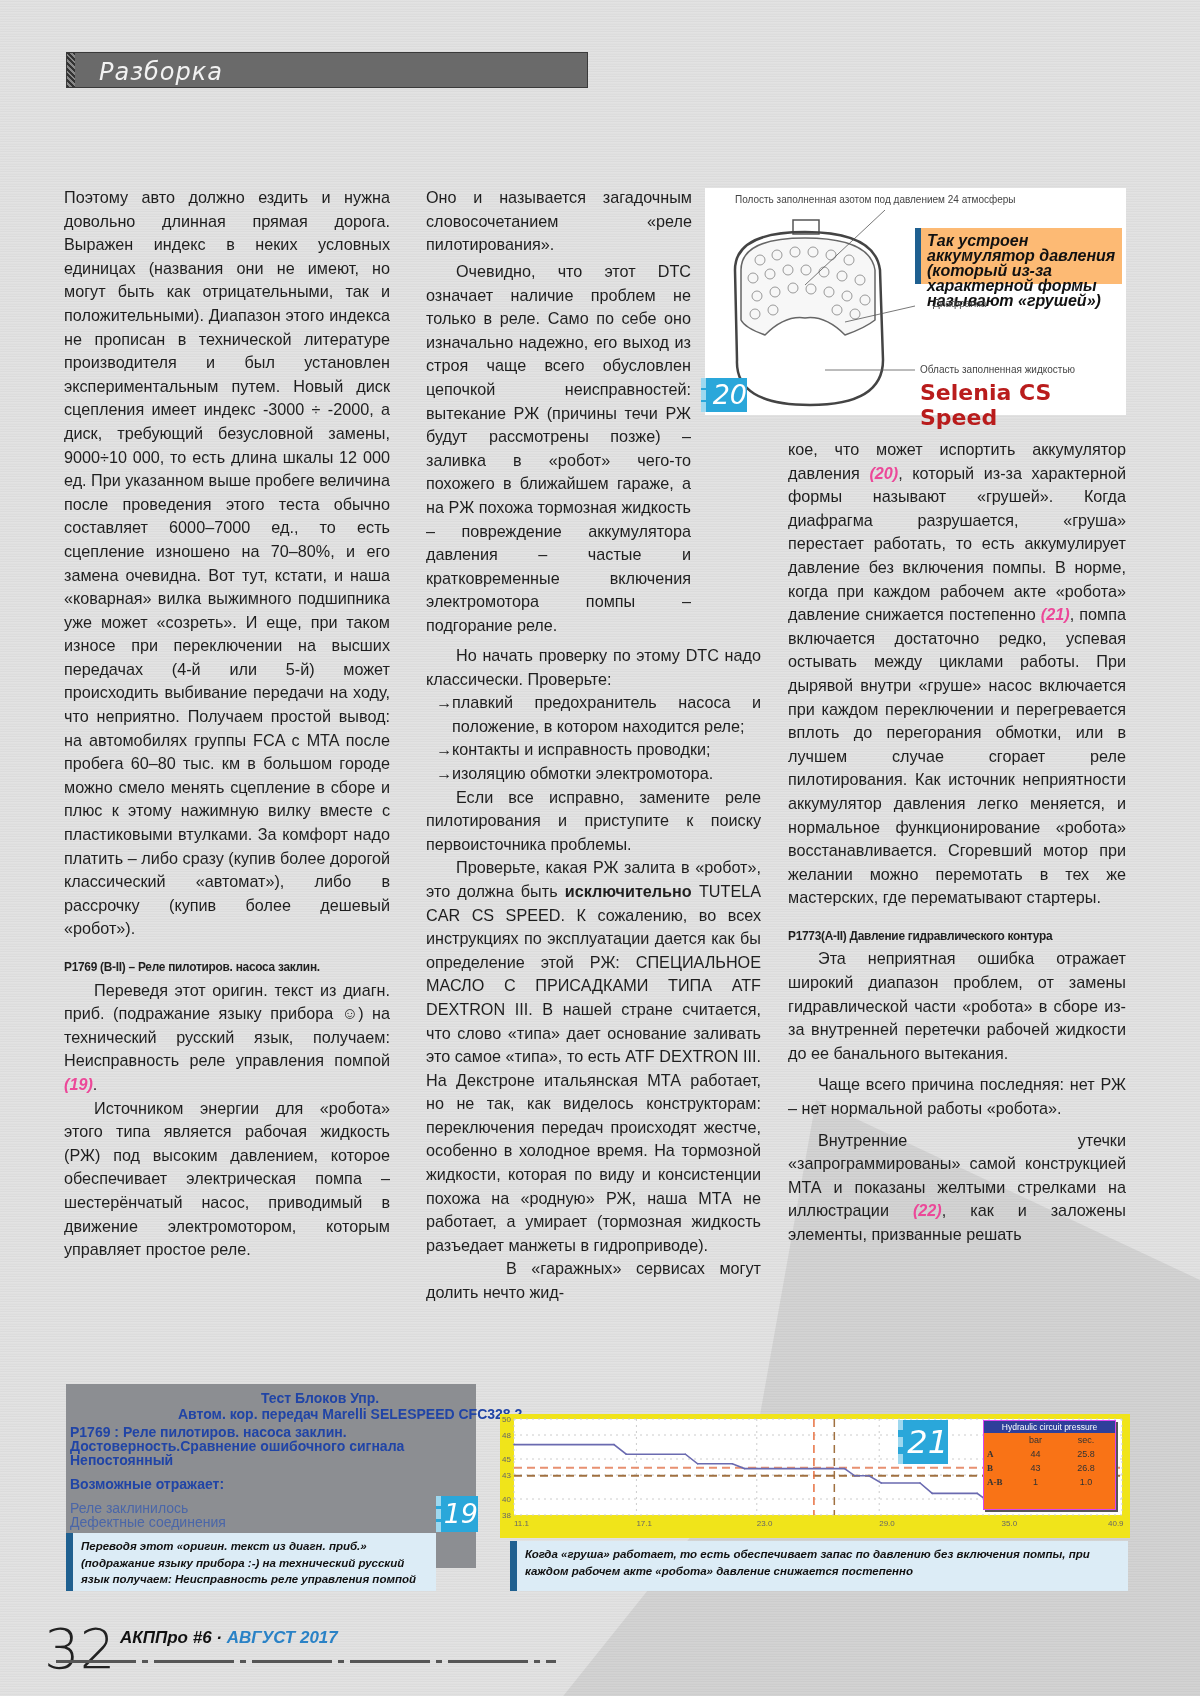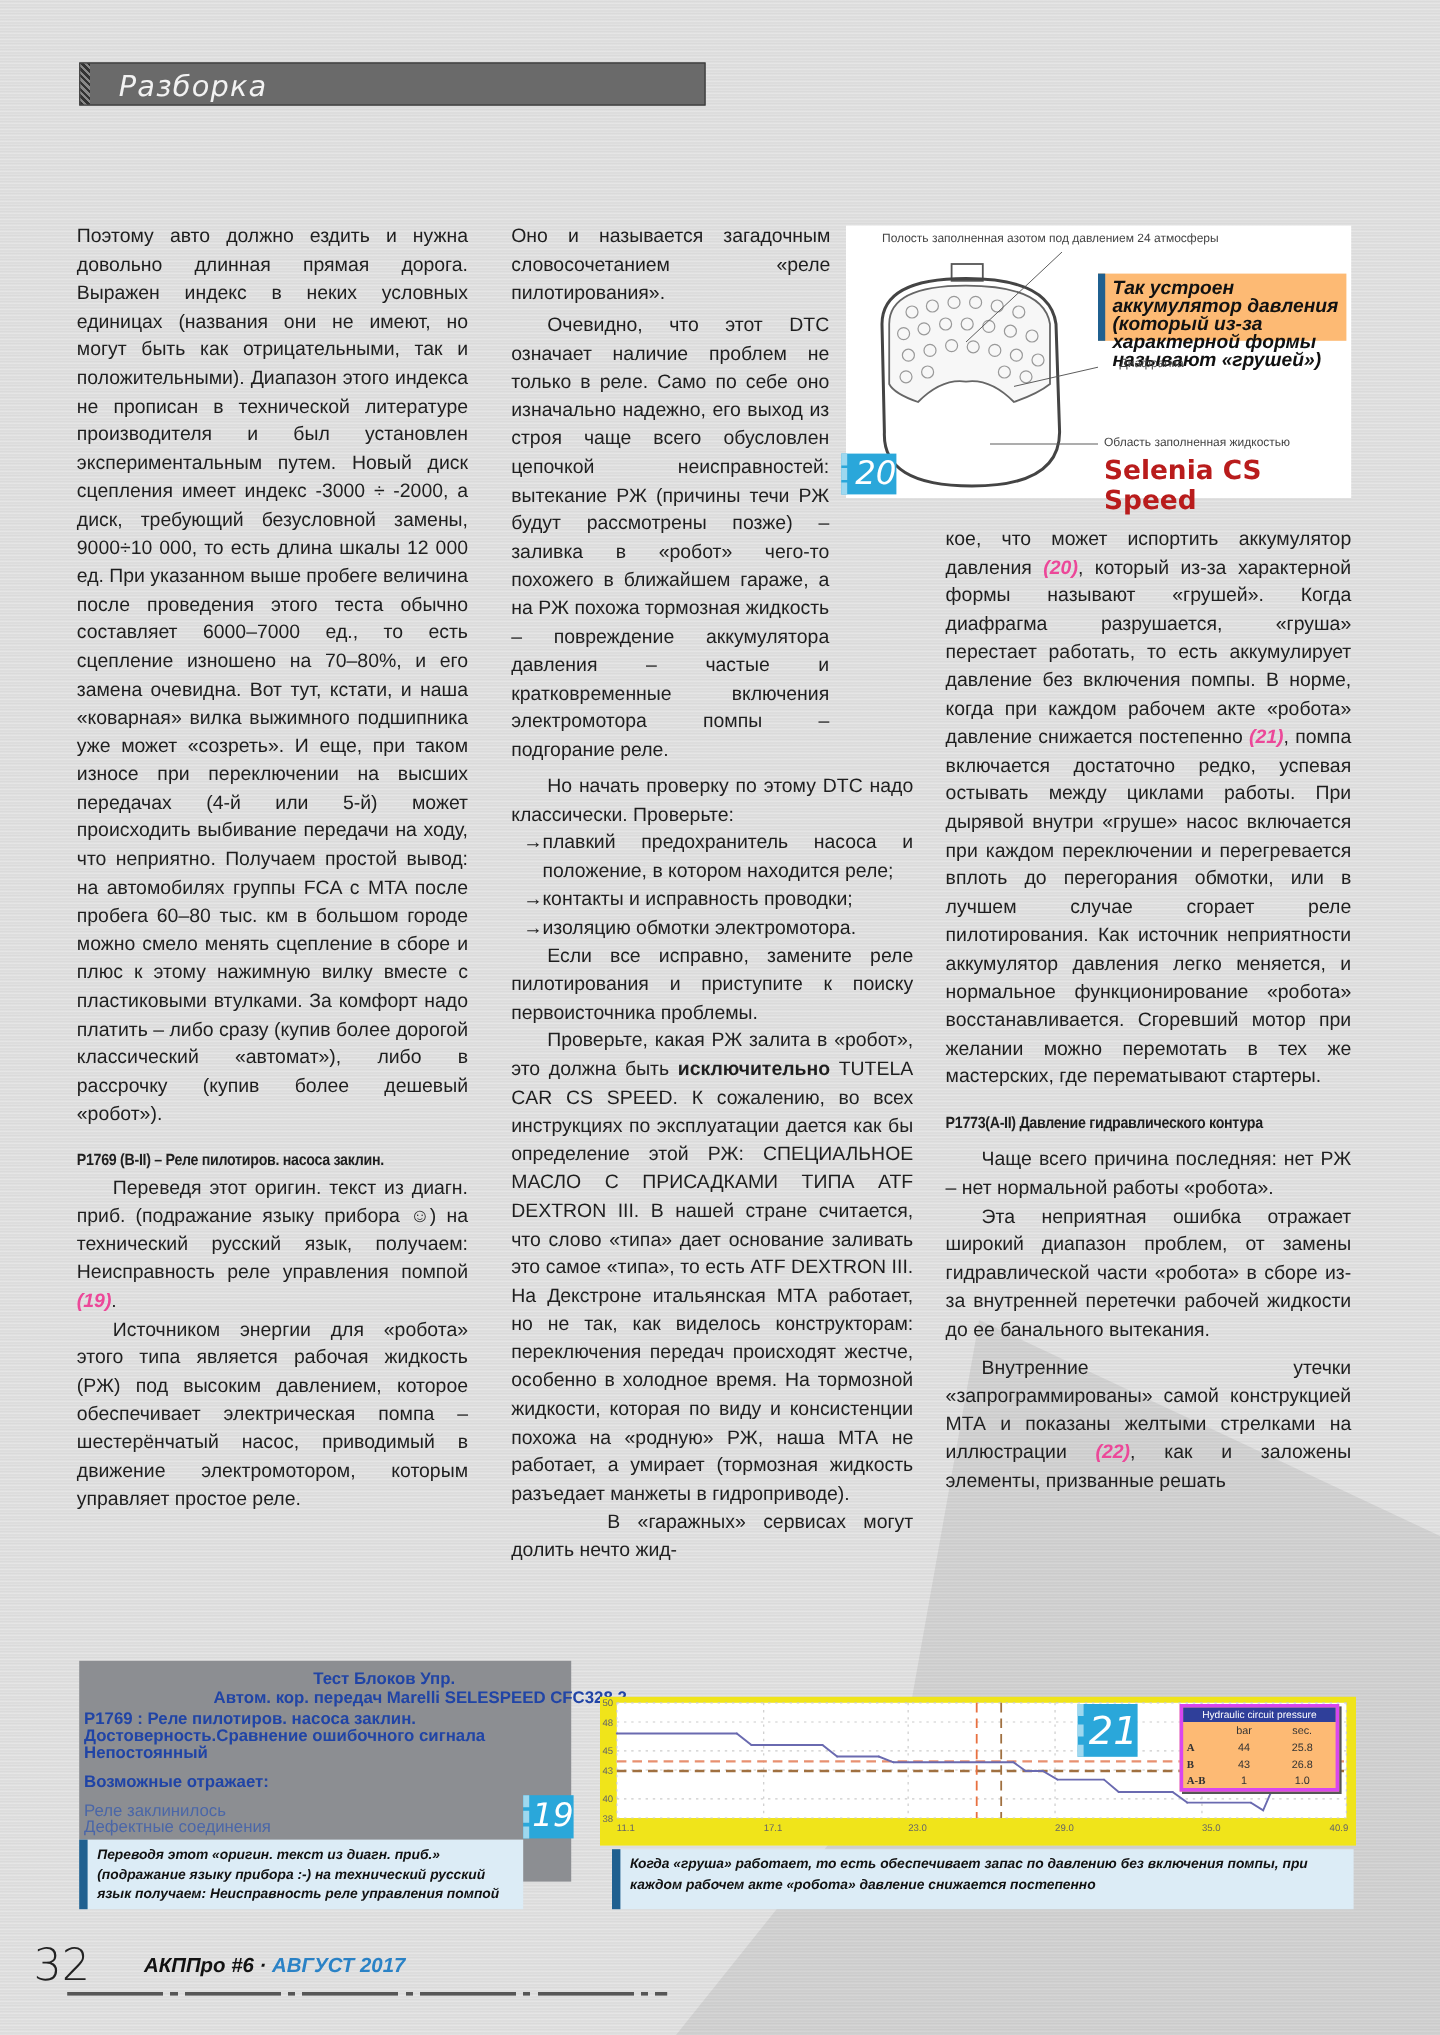--- a/index.html
+++ b/index.html
@@ -21,26 +21,26 @@
 .col li .arr{display:inline-block;width:16px;text-indent:0}
 .fig20{position:absolute;left:705px;top:188px;width:421px;height:227px;background:#fff}
 .fig20 .lbl{position:absolute;font-size:10px;color:#444;white-space:nowrap}
 .fig20 .note{position:absolute;left:210px;top:40px;width:207px;height:56px;background:#fdba74;border-left:6px solid #1f6090;font-size:16px;font-weight:bold;font-style:italic;line-height:15px;padding:5px 6px;color:#111}
 .fig20 .brand{position:absolute;left:215px;top:192px;font-size:22px;font-weight:bold;color:#b91c1c;font-family:"DejaVu Sans",sans-serif}
 .badge{position:absolute;background:#2aa7da;color:#fff;font-style:italic;font-size:27px;font-family:"DejaVu Sans",sans-serif;text-align:right;border-left:5px dashed #9ed8ef}
 .fig19{position:absolute;left:66px;top:1384px;width:410px;height:184px;background:#8c8e92}
 .fig19 .scr{position:absolute;font-size:14px;color:#2044a6;white-space:nowrap;font-weight:bold}
 .fig19 .scr.light{font-weight:normal;color:#4a66a8}
 .cap{position:absolute;background:#dcecf6;border-left:7px solid #1f6090;font-size:11.5px;font-weight:bold;font-style:italic;line-height:16.5px;color:#111;padding:5px 8px}
-.legend{position:absolute;left:983px;top:1420px;width:133px;height:73px;background:#fdba74;border:3px solid #d946ef;box-shadow:2px 2px 0 #555;font-size:9px;color:#333}
+.legend{position:absolute;left:983px;top:1420px;width:133px;height:90px;background:#f97316;border:1px solid #d946ef;box-shadow:2px 2px 0 #555;font-size:9px;color:#333}
 .legend .lt{background:#2f3f9a;color:#fff;text-align:center;height:12px;line-height:12px;font-size:8.5px}
 .legend table{width:100%;border-collapse:collapse}
 .legend td{text-align:center;height:14px;padding:0}
 .legend td.k{font-family:"Liberation Serif",serif;font-weight:bold;text-align:left;padding-left:3px;width:30px}
-.footer-num{position:absolute;left:28px;top:1616px;font-size:37px;font-family:"DejaVu Sans",sans-serif;font-weight:300;color:#222}
+.footer-num{position:absolute;left:44px;top:1616px;font-size:56px;font-family:"DejaVu Sans",sans-serif;font-weight:300;color:#222}
 .footer-mag{position:absolute;left:120px;top:1628px;font-size:17px;font-weight:bold;font-style:italic;color:#111}
 .footer-mag .blue{color:#2a82c6}
 .footer-line{position:absolute;left:56px;top:1660px;width:500px;height:3px;background:repeating-linear-gradient(90deg,#555 0 80px,transparent 80px 86px,#555 86px 92px,transparent 92px 98px)}
 </style>
 </head>
 <body>
 
 <div class="bgshape" style="left:560px;top:1100px;width:640px;height:600px;clip-path:polygon(40% 0,100% 30%,100% 100%,0 100%,30% 60%)"></div>
 
 <div class="header-bar">
@@ -71,22 +71,22 @@
     <li><span class="arr">→</span><span>изоляцию обмотки электромотора.</span></li>
   </ul>
   <p class="ind">Если все исправно, замените реле пилотирования и приступите к поиску первоисточника проблемы.</p>
   <p class="ind"><span>Проверьте, какая РЖ залита в «робот», это должна быть </span><b>исключительно</b><span> TUTELA CAR CS SPEED. К сожалению, во всех инструкциях по эксплуатации дается как бы определение этой РЖ: СПЕЦИАЛЬНОЕ МАСЛО С ПРИСАДКАМИ ТИПА ATF DEXTRON III. В нашей стране считается, что слово «типа» дает основание заливать это самое «типа», то есть ATF DEXTRON III. На Декстроне итальянская МТА работает, но не так, как виделось конструкторам: переключения передач происходят жестче, особенно в холодное время. На тормозной жидкости, которая по виду и консистенции похожа на «родную» РЖ, наша МТА не работает, а умирает (тормозная жидкость разъедает манжеты в гидроприводе).</span></p>
   <p class="ind" style="text-indent:80px">В «гаражных» сервисах могут долить нечто жид-</p>
 </div>
 
 <div class="col" style="left:788px;top:438px;width:338px">
   <p><span>кое, что может испортить аккумулятор давления </span><span class="ref">(20)</span><span>, который из-за характерной формы называют «грушей». Когда диафрагма разрушается, «груша» перестает работать, то есть аккумулирует давление без включения помпы. В норме, когда при каждом рабочем акте «робота» давление снижается постепенно </span><span class="ref">(21)</span><span>, помпа включается достаточно редко, успевая остывать между циклами работы. При дырявой внутри «груше» насос включается при каждом переключении и перегревается вплоть до перегорания обмотки, или в лучшем случае сгорает реле пилотирования. Как источник неприятности аккумулятор давления легко меняется, и нормальное функционирование «робота» восстанавливается. Сгоревший мотор при желании можно перемотать в тех же мастерских, где перематывают стартеры.</span></p>
   <div class="h">P1773(A-II) Давление гидравлического контура</div>
+  <p class="ind">Эта неприятная ошибка отражает широкий диапазон проблем, от замены гидравлической части «робота» в сборе из-за внутренней перетечки рабочей жидкости до ее банального вытекания.</p>
   <p class="ind" style="margin-top:8px">Чаще всего причина последняя: нет РЖ – нет нормальной работы «робота».</p>
-  <p class="ind">Эта неприятная ошибка отражает широкий диапазон проблем, от замены гидравлической части «робота» в сборе из-за внутренней перетечки рабочей жидкости до ее банального вытекания.</p>
   <p class="ind" style="margin-top:8px"><span>Внутренние утечки «запрограммированы» самой конструкцией МТА и показаны желтыми стрелками на иллюстрации </span><span class="ref">(22)</span><span>, как и заложены элементы, призванные решать</span></p>
 </div>
 
 <div class="fig20">
   <div class="lbl" style="left:30px;top:6px">Полость  заполненная  азотом под давлением 24 атмосферы</div>
   <svg width="200" height="200" style="position:absolute;left:10px;top:22px" viewBox="0 0 200 200">
     <rect x="78" y="10" width="26" height="14" fill="none" stroke="#555" stroke-width="1.5"></rect>
     <path d="M20 60 Q20 22 90 22 Q160 22 165 60 L168 150 Q168 195 95 195 Q20 195 22 150 Z" fill="none" stroke="#444" stroke-width="2.5"></path>
     <path d="M26 60 Q26 28 90 28 Q155 28 160 60 L160 110 Q150 118 130 125 Q110 105 90 108 Q70 105 50 125 Q30 118 26 110 Z" fill="#f7f7f7" stroke="#666" stroke-width="1.5"></path>
     <g fill="none" stroke="#999" stroke-width="1">

